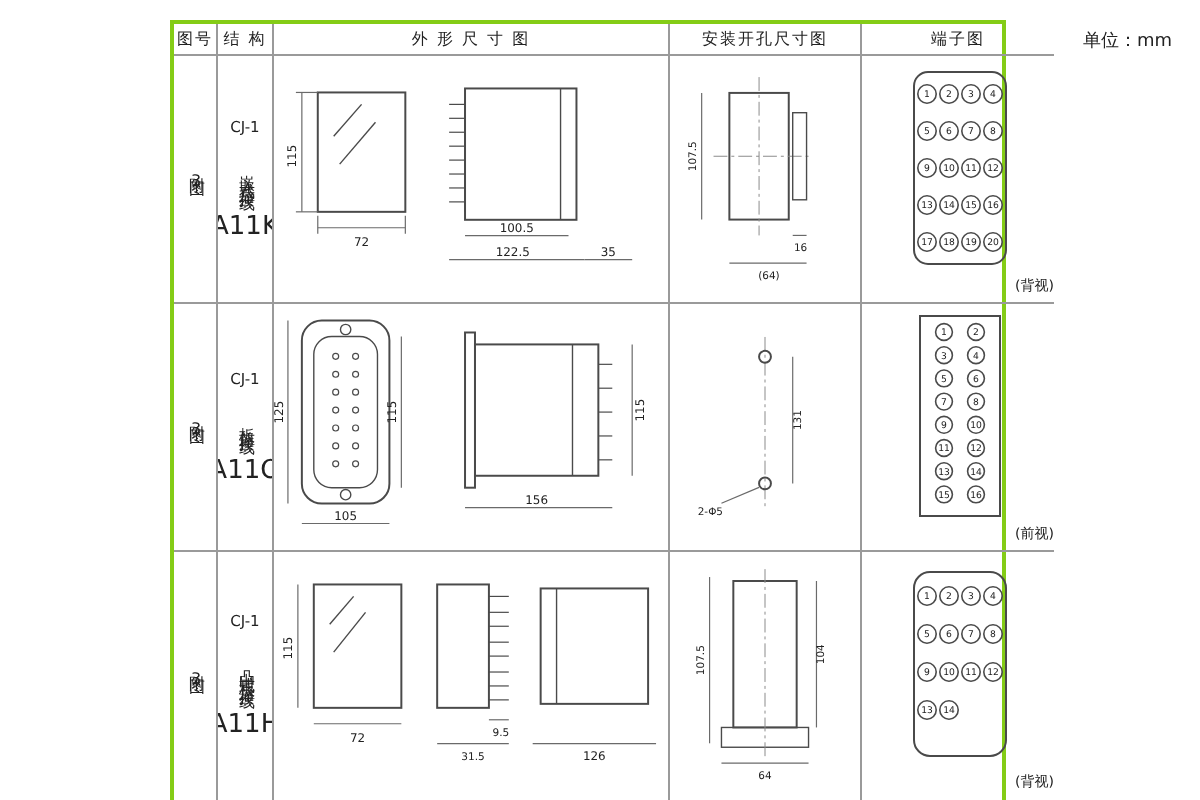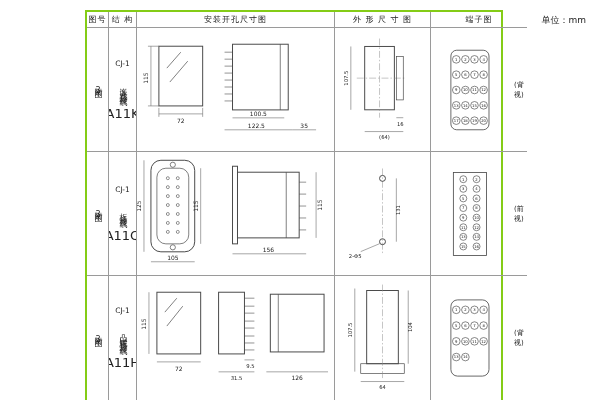--- a/index.html
+++ b/index.html
@@ -12,21 +12,21 @@
        border:2px solid #84cc16;box-sizing:border-box;background:#fff;}
   .cell{border-right:1px solid #9a9a9a;border-bottom:1px solid #9a9a9a;box-sizing:border-box;
         display:flex;align-items:center;justify-content:center;overflow:hidden;position:relative;}
   .cell.last-col{border-right:none;}
   .cell.last-row{border-bottom:none;}
   .hcell{font-size:8px;letter-spacing:1px;white-space:nowrap;}
   .vtext{writing-mode:vertical-rl;text-orientation:upright;font-size:8px;letter-spacing:2px;line-height:1;}
   .struct{flex-direction:column;gap:13px;padding:4px 0;}
   .model{font-size:7.5px;}
   .code{font-size:13px;}
-  .term{flex-direction:row;justify-content:center;gap:2px;}
+  .term{flex-direction:column;justify-content:center;gap:2px;align-items:flex-end;}
   .cap{font-size:7px;text-align:center;}
   svg{display:block;}
   .shape{stroke:#4a4a4a;stroke-width:1;fill:none;}
   .thin{stroke:#4a4a4a;stroke-width:0.7;fill:none;}
   .dline{stroke:#6a6a6a;stroke-width:0.6;fill:none;}
   .cline{stroke:#8a8a8a;stroke-width:0.5;fill:none;stroke-dasharray:7 2 1.5 2;}
   .dtext{font-size:6px;fill:#222;font-family:"DejaVu Sans",sans-serif;}
   .dtext.sm{font-size:5.3px;}
   .pin{stroke:#4a4a4a;stroke-width:0.6;fill:none;}
   .tcirc{stroke:#4a4a4a;stroke-width:0.8;fill:none;}
@@ -34,22 +34,22 @@
 </style>
 </head>
 <body>
 
 <div class="unit">单位：mm</div>
 
 <div class="tbl">
 
   <div class="cell hcell">图号</div>
   <div class="cell hcell">结 构</div>
+  <div class="cell hcell">外 形 尺 寸 图</div>
   <div class="cell hcell">安装开孔尺寸图</div>
-  <div class="cell hcell">外 形 尺 寸 图</div>
   <div class="cell hcell last-col">端子图</div>
 
   <div class="cell">
     <span class="vtext">附图3</span>
   </div>
   <div class="cell struct">
     <span class="model">CJ-1</span>
     <span class="vtext">嵌入式后接线</span>
     <span class="code">A11K</span>
   </div>

